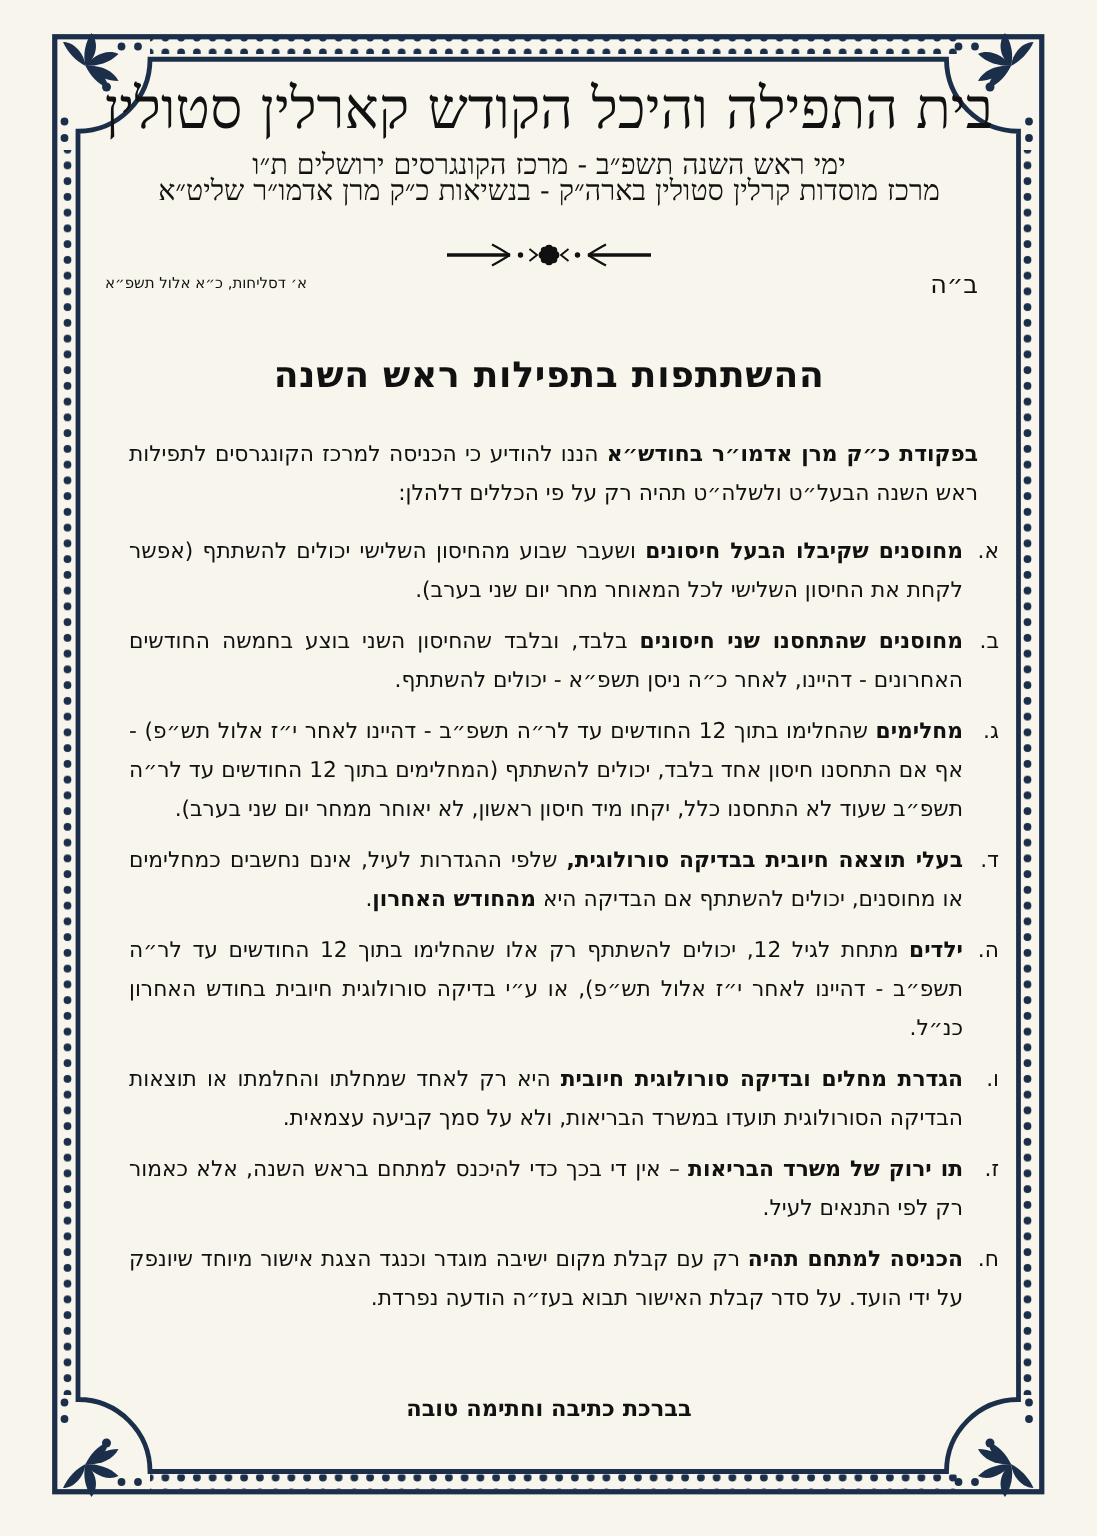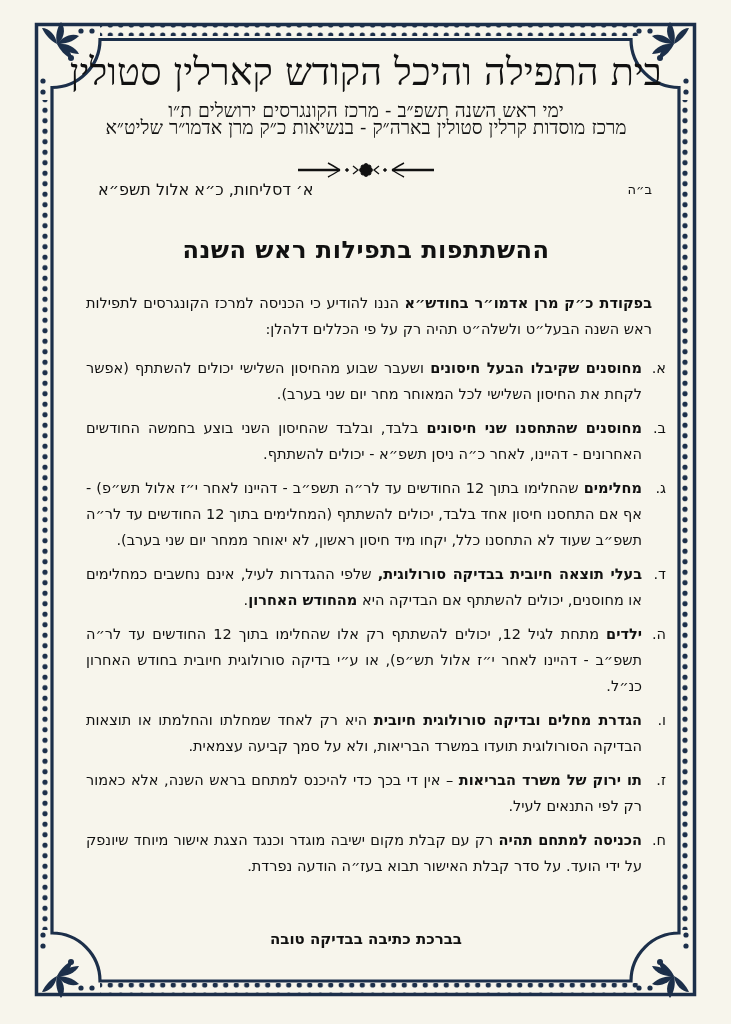--- a/index.html
+++ b/index.html
@@ -23,24 +23,24 @@
   .sub1 {
     position:absolute; left:0; right:0; top:56px; text-align:center;
     font-family:"DejaVu Serif", serif; font-size:19px; line-height:24px;
   }
   .sub2 {
     position:absolute; left:0; right:0; top:73px; text-align:center;
     font-family:"DejaVu Serif", serif; font-size:19px; line-height:24px;
   }
   .divider { position:absolute; left:238px; top:117px; width:140px; height:22px; }
   .bh {
-    position:absolute; right:22px; top:139px; font-size:13px; line-height:18px;
+    position:absolute; right:22px; top:139px; font-size:17px; line-height:18px;
   }
   .date {
-    position:absolute; left:40px; top:139px; font-size:16px; line-height:18px;
+    position:absolute; left:12px; top:139px; font-size:10px; line-height:18px;
   }
   .heading {
     position:absolute; left:0; right:0; top:190px; text-align:center;
     font-family:"DejaVu Sans", sans-serif; font-weight:bold; font-size:24px; line-height:36px;
     letter-spacing:0.5px;
   }
   .intro {
     position:absolute; right:22px; left:28px; top:248px;
     font-size:14.5px; line-height:26px; text-align:justify;
   }
@@ -192,14 +192,14 @@
     <li class="rule">
       <span class="marker">ז.</span>
       <b>תו ירוק של משרד הבריאות</b><span> – אין די בכך כדי להיכנס למתחם בראש השנה, אלא כאמור רק לפי התנאים לעיל.</span>
     </li>
     <li class="rule">
       <span class="marker">ח.</span>
       <b>הכניסה למתחם תהיה</b><span> רק עם קבלת מקום ישיבה מוגדר וכנגד הצגת אישור מיוחד שיונפק על ידי הועד. על סדר קבלת האישור תבוא בעז״ה הודעה נפרדת.</span>
     </li>
   </ol>
 
-  <div class="closing">בברכת כתיבה בבדיקה טובה</div>
+  <div class="closing">בברכת כתיבה וחתימה טובה</div>
 </div>
 
 </body></html>

